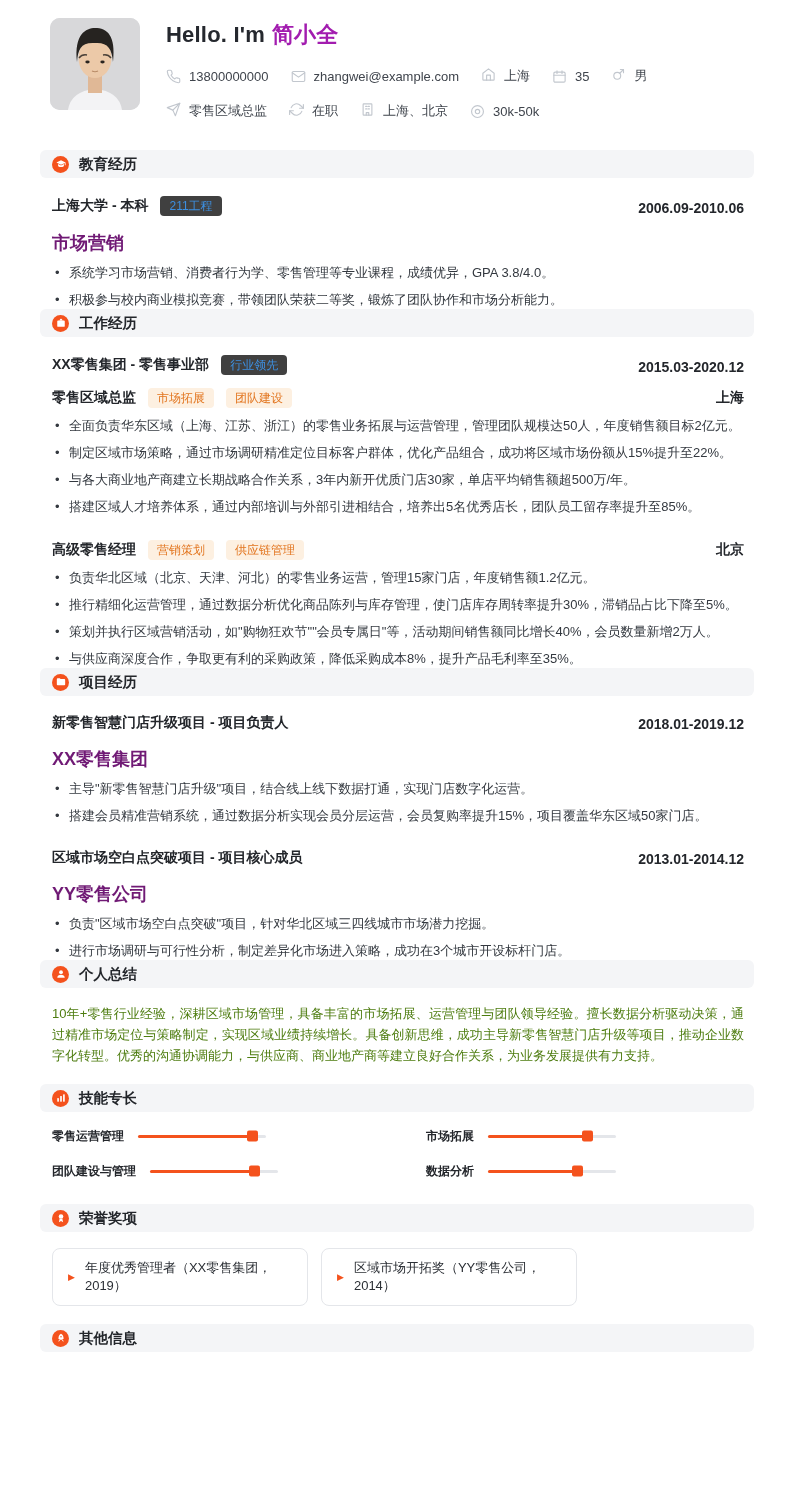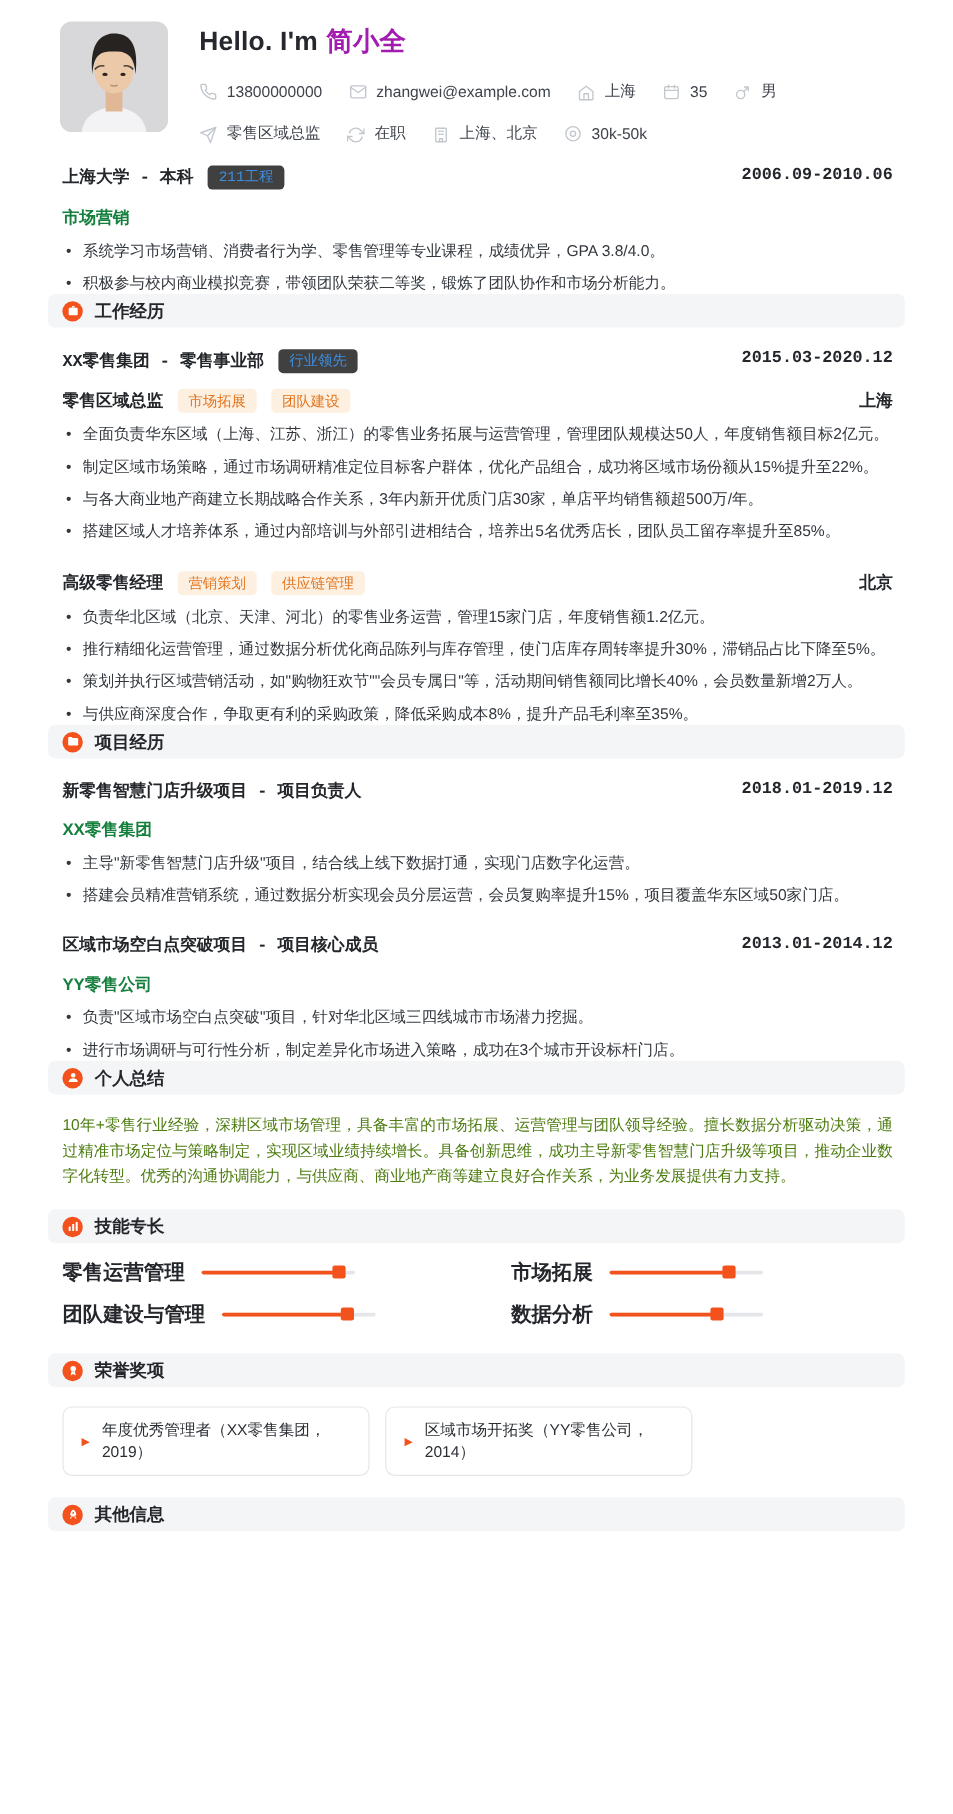--- a/index.html
+++ b/index.html
@@ -11,59 +11,59 @@
   .page{width:794px;box-sizing:border-box;padding:18px 40px 20px;}
 
   
   .header{display:flex;padding-left:10px;}
   .photo{width:90px;height:92px;border-radius:10px;overflow:hidden;background:#d8d8da;flex:none;}
   .photo svg{display:block;width:90px;height:92px;}
   .header-info{margin-left:26px;padding-top:2px;min-width:0;}
   .hello-title{font-size:22px;font-weight:700;color:#25282e;letter-spacing:.2px;}
   .hello-title .name{color:#a21caf;margin-left:7px;}
   .contact-row{display:flex;align-items:center;margin-top:17px;font-size:13px;color:#3f444c;}
-  .citem{display:flex;align-items:flex-end;margin-right:22px;white-space:nowrap;}
+  .citem{display:flex;align-items:flex-start;margin-right:22px;white-space:nowrap;}
   .cicon{width:15px;height:15px;margin-right:8px;color:#c2c7ce;flex:none;}
   .cicon svg{width:15px;height:15px;display:block;stroke:currentColor;fill:none;stroke-width:1.8;stroke-linecap:round;stroke-linejoin:round;}
 
   
   .sec-bar{height:28px;background:#f4f5f7;border-radius:6px;display:flex;align-items:center;padding:0 12px;}
   .sec-icon{width:17px;height:17px;border-radius:50%;background:#f4521d;display:flex;align-items:center;justify-content:center;margin-right:10px;flex:none;}
   .sec-icon svg{width:10px;height:10px;display:block;fill:#fff;}
   .sec-title{font-size:14.5px;font-weight:700;color:#23262b;}
   .sec-content{padding:0 10px 0 12px;}
 
   .mt-first{margin-top:30px;}
   .mt-std{}
   .mt-skills{margin-top:18px;}
   .mt-honors{margin-top:26px;}
   .mt-other{margin-top:18px;}
 
   
   .entry{margin-top:0;}
   .entry + .entry{margin-top:24px;}
-  .entry-head{display:flex;justify-content:space-between;align-items:flex-start;margin-top:18px;font-family:Liberation Mono, monospace;}
+  .entry-head{display:flex;justify-content:space-between;align-items:flex-end;margin-top:18px;}
   .entry-sub{display:flex;justify-content:space-between;align-items:center;margin-top:13px;}
   .entry-title{font-size:14px;font-weight:700;color:#23262b;display:flex;align-items:center;}
   .entry-date{font-size:14px;font-weight:700;color:#23262b;white-space:nowrap;}
   .badge{font-size:12px;font-weight:400;padding:2px 9px;border-radius:4px;margin-left:12px;line-height:16px;}
   .badge-blue{background:#404040;color:#3d8fe0;}
   .badge-orange{background:#fdf0e1;color:#e2751f;}
-  .entry-org{font-size:14px;font-weight:700;color:#15803d;margin-top:15px;}
+  .entry-org{font-size:18px;font-weight:700;color:#701a75;margin-top:15px;}
   ul.bullets{list-style:none;margin:4px 0 0;padding:0;}
   ul.bullets li{position:relative;padding-left:17px;font-size:13px;line-height:18px;color:#33383f;margin-top:9px;}
   ul.bullets li::before{content:"•";position:absolute;left:3px;color:#33383f;}
 
   
   .summary-text{margin-top:15px;font-size:13px;line-height:21px;color:#4d7c0f;text-align:justify;}
 
   
   .skills-grid{display:grid;grid-template-columns:1fr 1fr;column-gap:56px;row-gap:21px;margin-top:17px;padding:0 10px 0 12px;}
   .skill{display:flex;align-items:center;height:14px;}
-  .skill-label{font-size:17px;font-weight:700;color:#23262b;white-space:nowrap;margin-right:14px;}
+  .skill-label{font-size:12px;font-weight:700;color:#23262b;white-space:nowrap;margin-right:14px;}
   .skill-track{width:128px;height:3px;background:#e4e6ea;border-radius:2px;position:relative;}
   .skill-fill{height:3px;background:#f4521d;border-radius:2px;position:relative;}
   .skill-handle{position:absolute;right:-5px;top:50%;transform:translateY(-50%);width:11px;height:11px;border-radius:2px;background:#f4521d;cursor:pointer;}
 
   
   .honors-row{display:flex;gap:13px;margin-top:16px;padding:0 0 0 12px;}
   .honor-card{width:256px;box-sizing:border-box;border:1px solid #e4e6ea;border-radius:8px;padding:10px 15px;font-size:13px;color:#2b2f35;display:flex;align-items:center;background:#fff;}
   .tri-icon{color:#f4521d;font-size:9px;margin-right:10px;flex:none;}
 </style>
 </head>
@@ -173,20 +173,29 @@
                 <circle cx="12" cy="12" r="9.5"></circle>
                 <circle cx="12" cy="12" r="3.5"></circle>
               </svg>
             </span>
           <span>30k-50k</span>
         </span>
       </div>
     </div>
   </div>
 
+  <div class="sec-bar mt-first">
+    <span class="sec-icon">
+        <svg viewBox="0 0 24 24">
+          <path d="M12 3L1 8.5l11 5.5 9-4.5V15h2V8.5z"></path>
+          <path d="M5 11.8V16c0 1.8 3.1 3.2 7 3.2s7-1.4 7-3.2v-4.2l-7 3.5z"></path>
+        </svg>
+      </span>
+    <span class="sec-title">教育经历</span>
+  </div>
   <div class="sec-content">
     <div class="entry">
       <div class="entry-head">
         <div class="entry-title">
           <span>上海大学 - 本科</span>
           <span class="badge badge-blue">211工程</span>
         </div>
         <div class="entry-date">2006.09-2010.06</div>
       </div>
       <div class="entry-org">市场营销</div>

